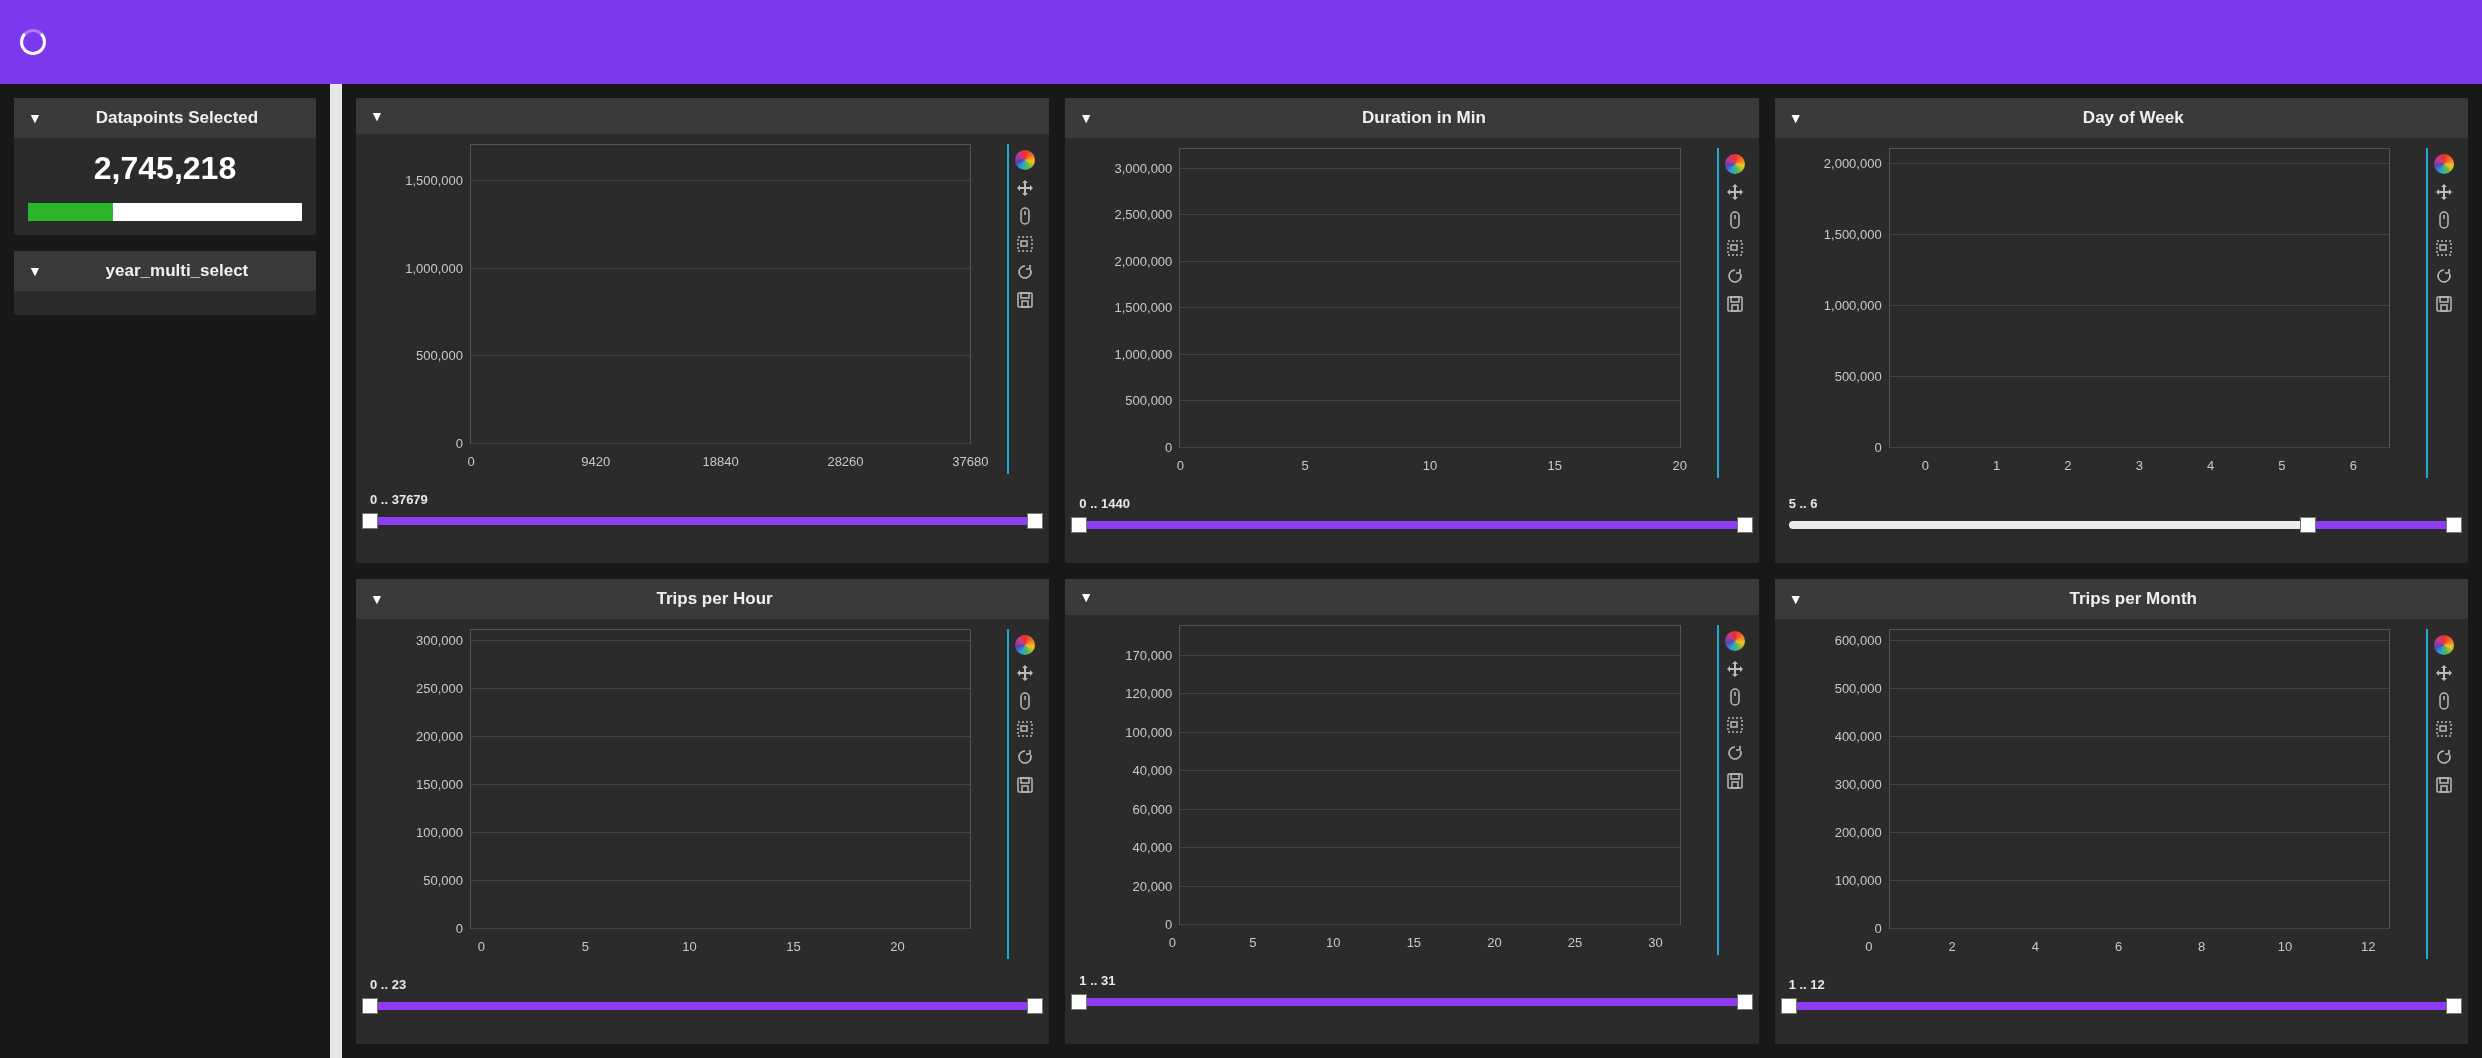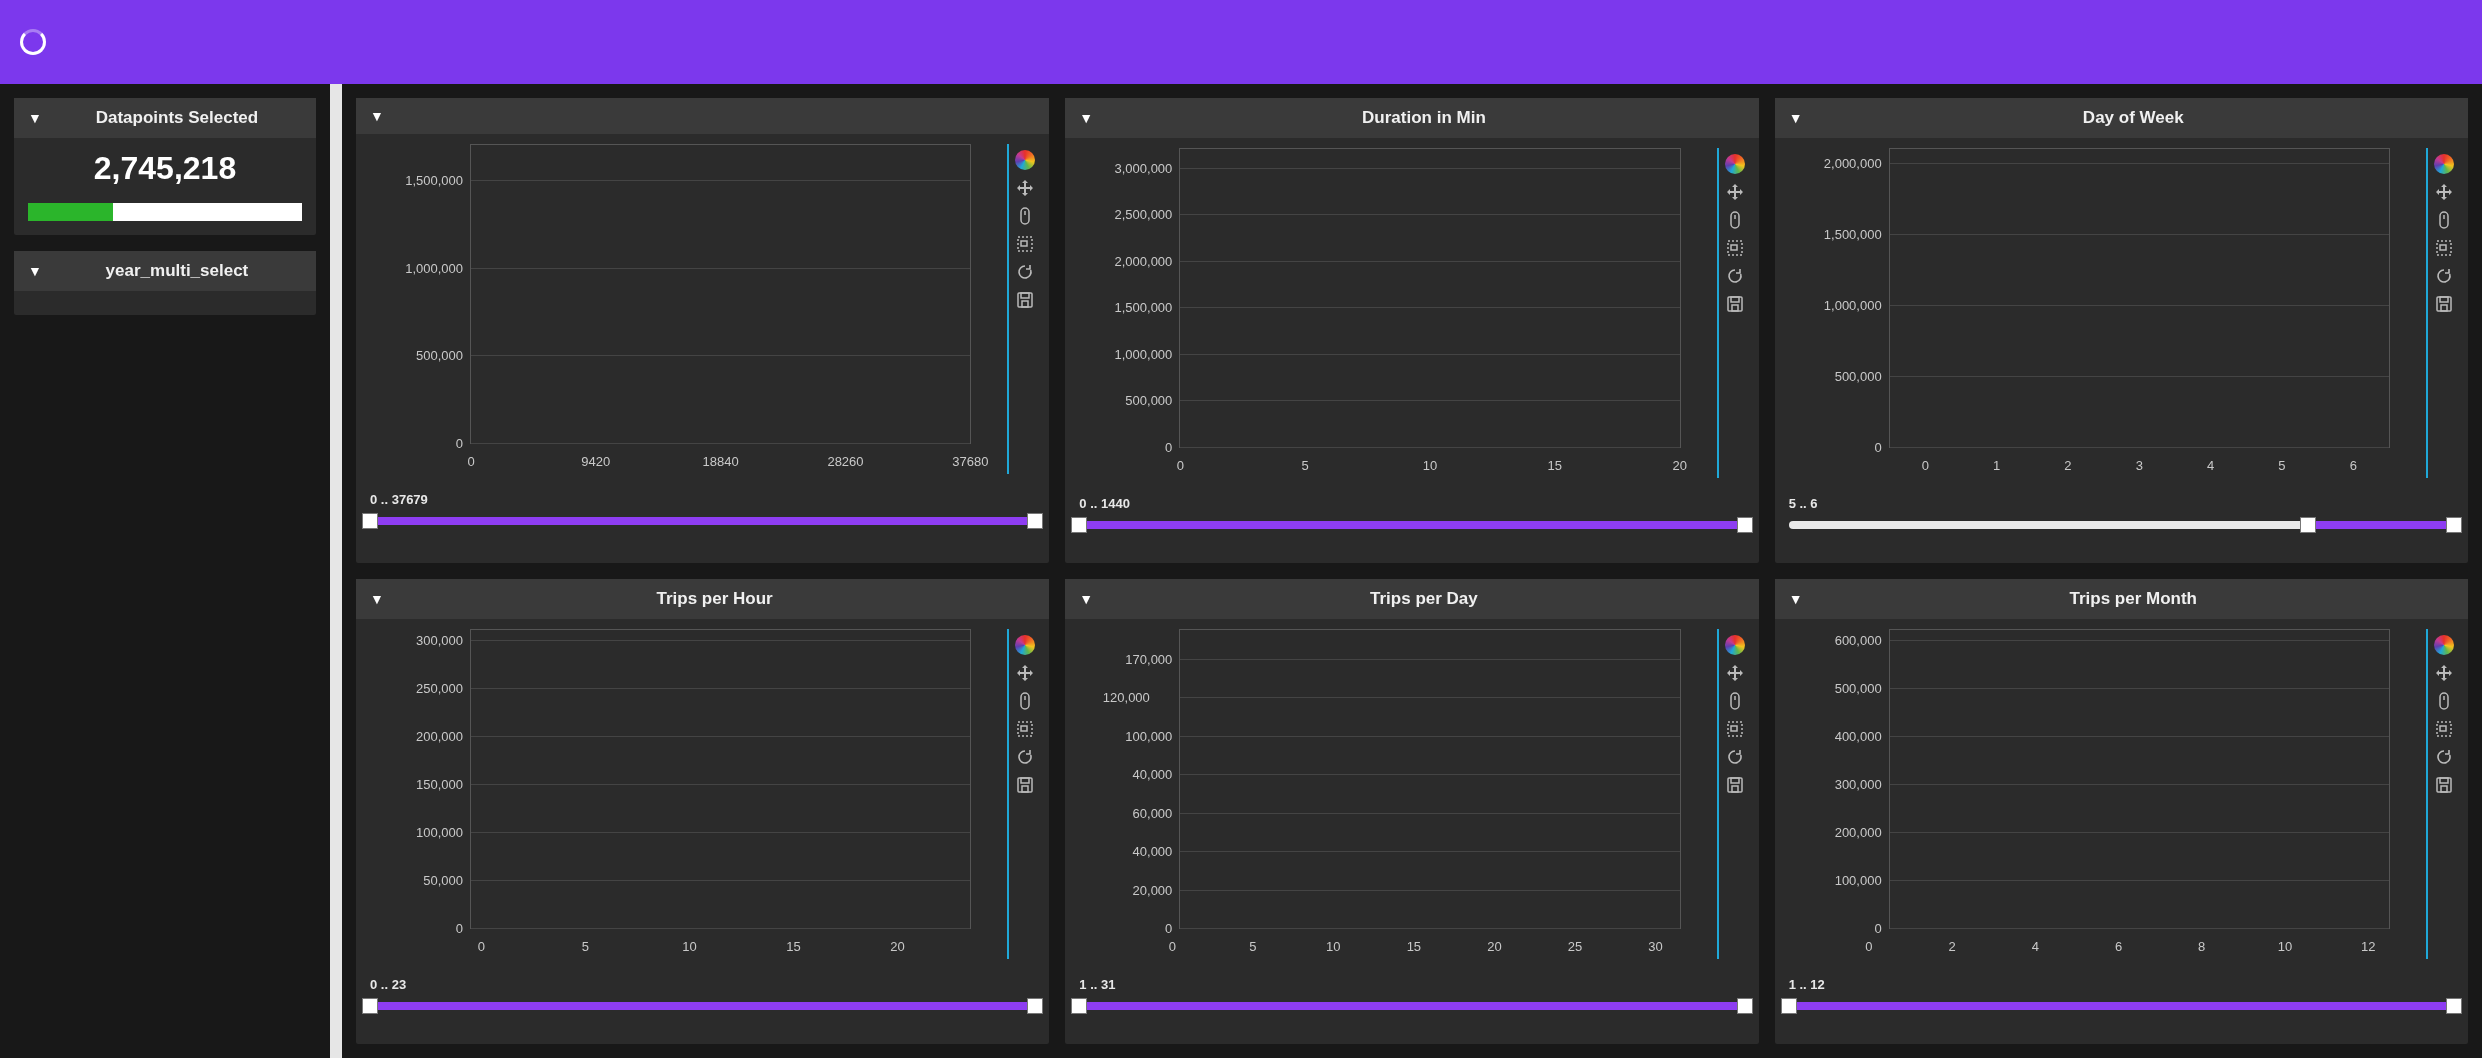--- a/index.html
+++ b/index.html
@@ -573,39 +573,38 @@
         <div class="range-slider">
           <div class="rs-track"></div>
           <div class="rs-fill" style="left:0%;right:0%"></div>
           <div class="rs-handle" style="left:0%"></div>
           <div class="rs-handle" style="left:100%"></div>
         </div>
       </div>
       <div class="card chart-card">
         <div class="card-header">
           <span class="collapse-caret">▼</span>
-          <span class="card-title">Trips per Day</span>
         </div>
         <div class="chart-wrap">
           <div class="plot-col" style="flex: 1 1 0%;">
             <div class="plot-area">
               <div class="grid-line" style="top: 100%;"></div>
               <div class="y-tick" style="top: 100%;">0</div>
               <div class="grid-line" style="top: 87.0968%;"></div>
               <div class="y-tick" style="top: 87.0968%;">20,000</div>
               <div class="grid-line" style="top: 74.1935%;"></div>
               <div class="y-tick" style="top: 74.1935%;">40,000</div>
               <div class="grid-line" style="top: 61.2903%;"></div>
               <div class="y-tick" style="top: 61.2903%;">60,000</div>
               <div class="grid-line" style="top: 48.3871%;"></div>
               <div class="y-tick" style="top: 48.3871%;">40,000</div>
               <div class="grid-line" style="top: 35.4839%;"></div>
               <div class="y-tick" style="top: 35.4839%;">100,000</div>
               <div class="grid-line" style="top: 22.5806%;"></div>
-              <div class="y-tick" style="top: 22.5806%; text-align: center;">120,000</div>
+              <div class="y-tick" style="top: 22.5806%;">120,000</div>
               <div class="grid-line" style="top: 9.67742%;"></div>
               <div class="y-tick" style="top: 9.67742%;">170,000</div>
               <div class="bars tight">
                 <div class="bar">
                   <span style="height: 72.2581%;"></span>
                 </div>
                 <div class="bar">
                   <span style="height: 81.2903%;"></span>
                 </div>
                 <div class="bar">

